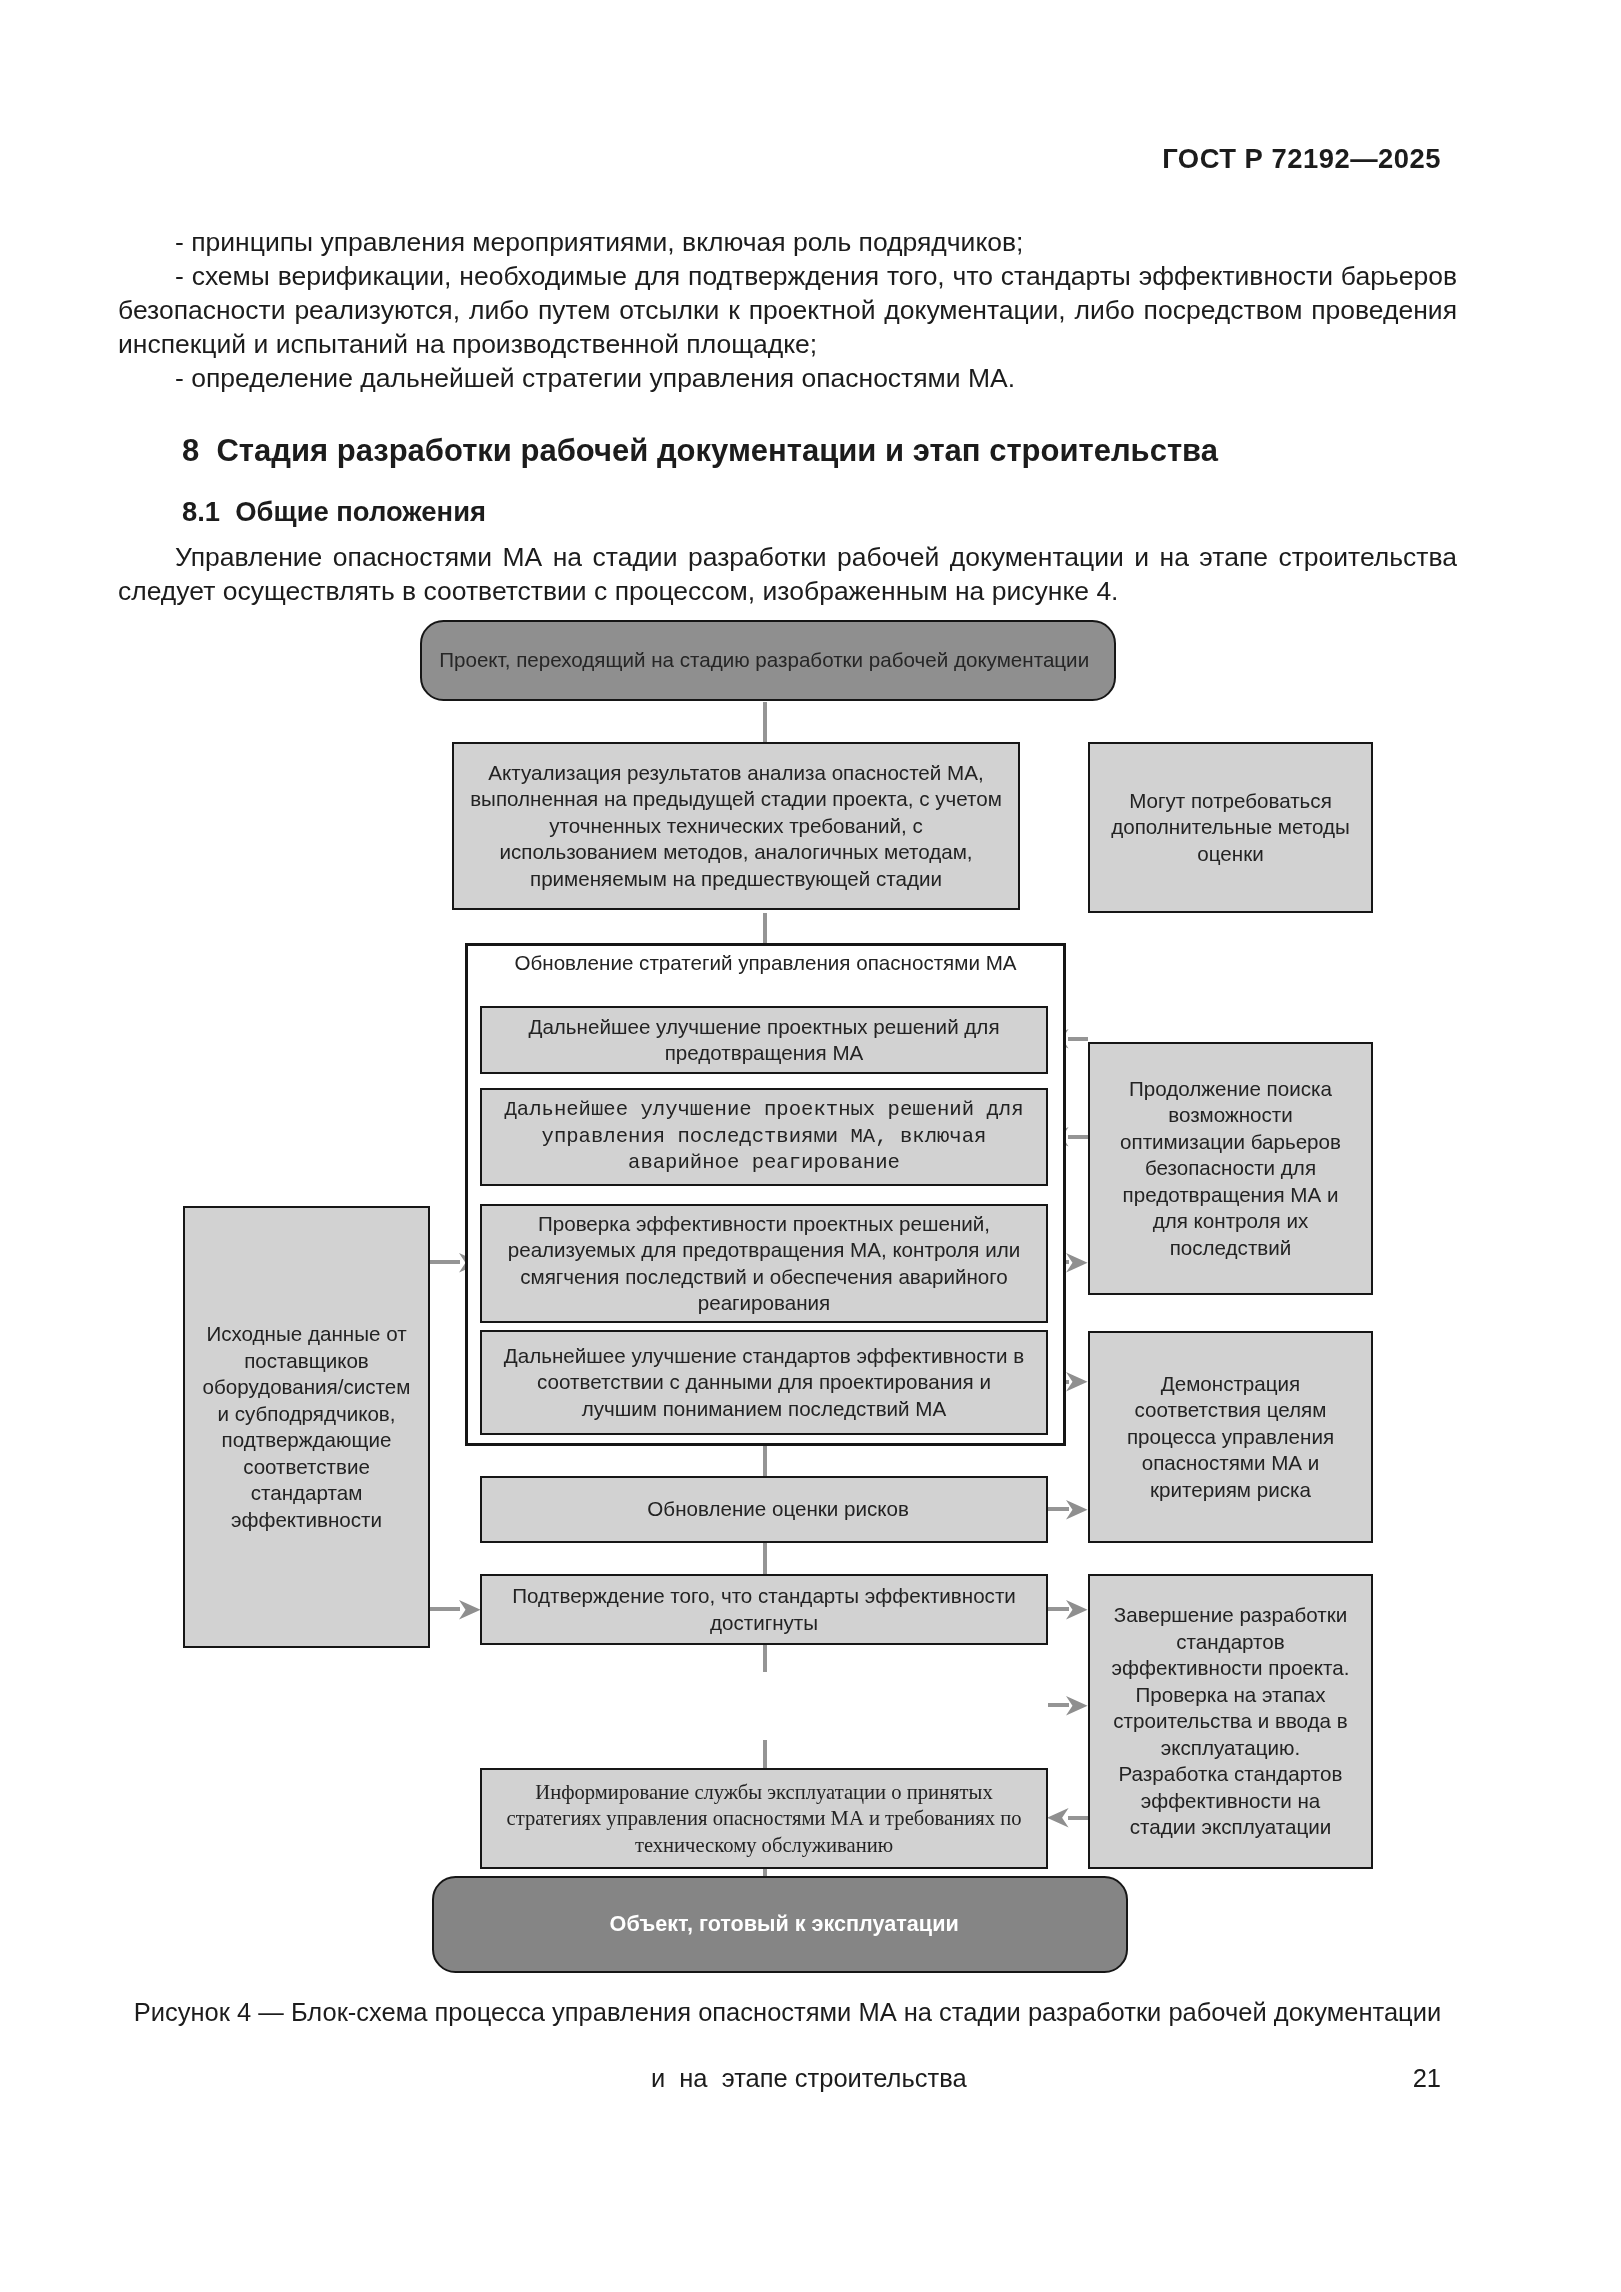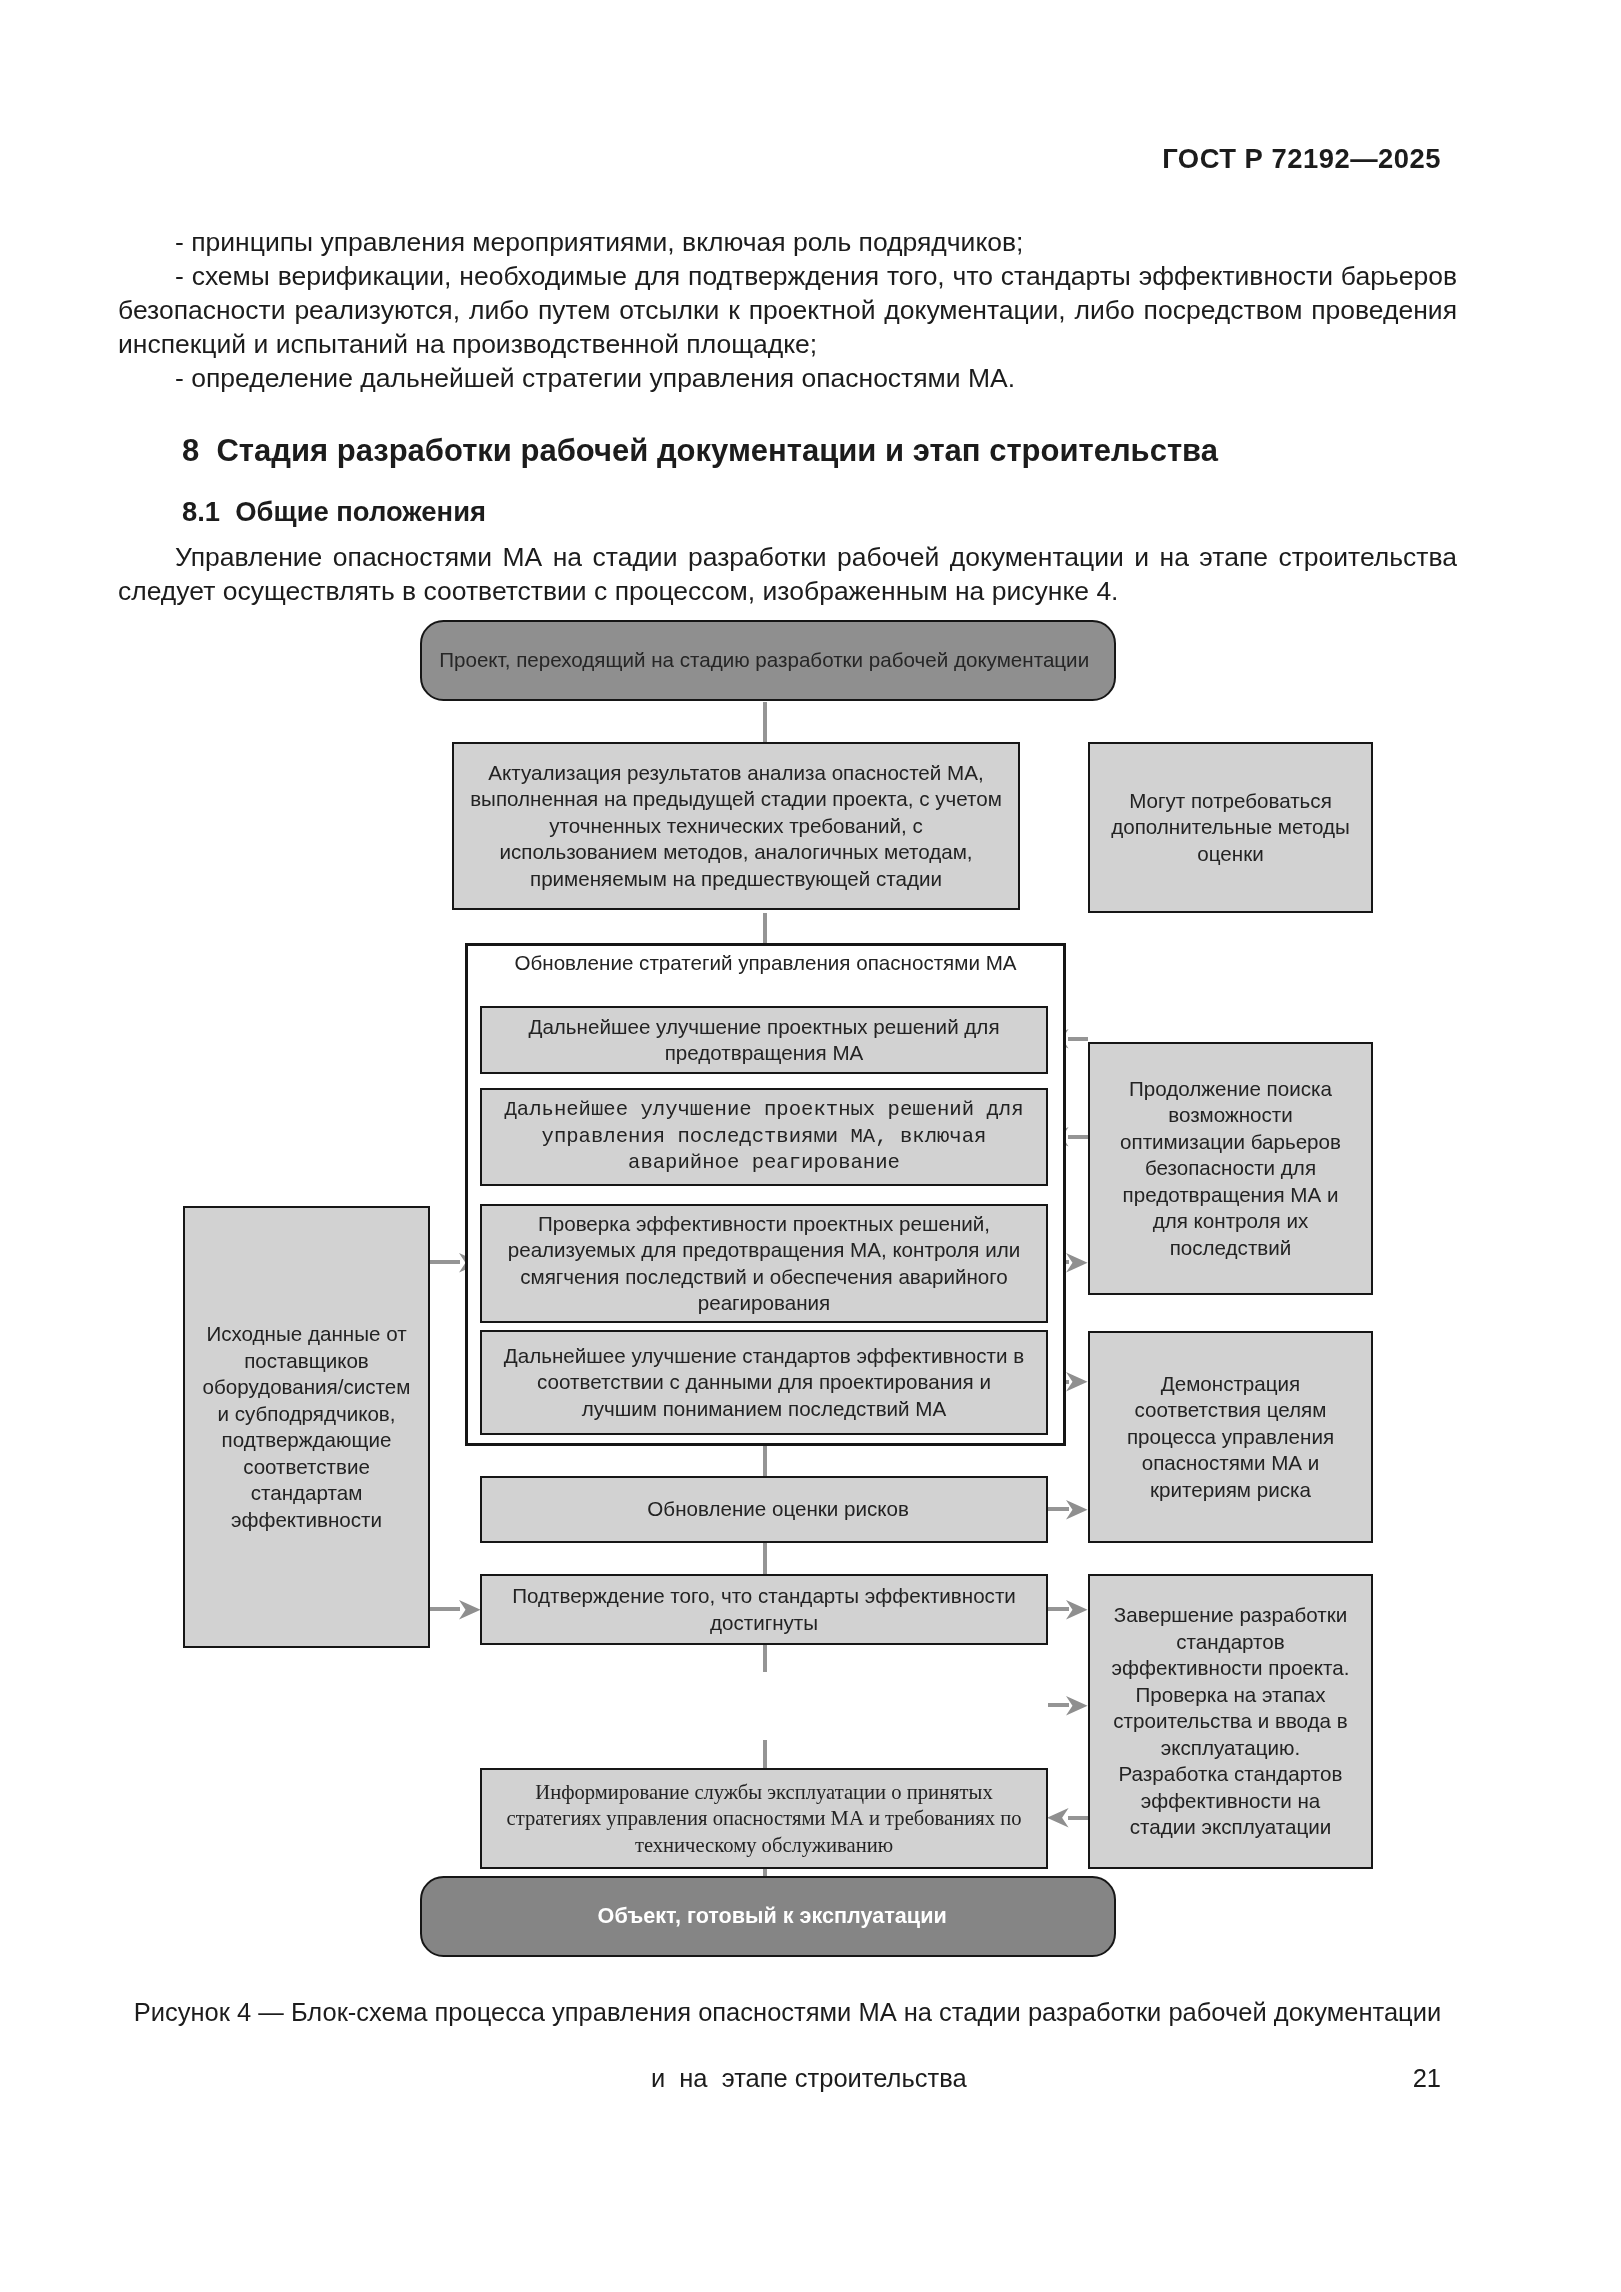--- a/index.html
+++ b/index.html
@@ -153,21 +153,21 @@
 
     <div class="node" style="left:1088px; top:1331px; width:285px; height:212px;">Демонстрация соответствия целям процесса управления опасностями МА и критериям риска</div>
 
     <div class="node" style="left:480px; top:1574px; width:568px; height:71px;">Подтверждение того, что стандарты эффективности достигнуты</div>
 
 
     <div class="node" style="left:1088px; top:1574px; width:285px; height:295px;">Завершение разработки стандартов эффективности проекта. Проверка на этапах строительства и ввода в эксплуатацию. Разработка стандартов эффективности на стадии эксплуатации</div>
 
     <div class="node" style="left:480px; top:1768px; width:568px; height:101px;font-family:Liberation Serif, serif;">Информирование службы эксплуатации о принятых стратегиях управления опасностями МА и требованиях по техническому обслуживанию</div>
 
-    <div class="node rounded end" style="left:420px; top:1876px; width:696px; height:81px;padding-left:24px;">Объект, готовый к эксплуатации</div>
+    <div class="node rounded end" style="left:432px; top:1876px; width:696px; height:97px;padding-left:24px;">Объект, готовый к эксплуатации</div>
 
     <div class="caption"><span>Рисунок 4 — Блок-схема процесса управления опасностями МА на стадии разработки рабочей документации</span><br>
       <span>и  на  этапе строительства</span>
     </div>
   </div>
 
   <div class="pageno">21</div>
 </div>
 
 

